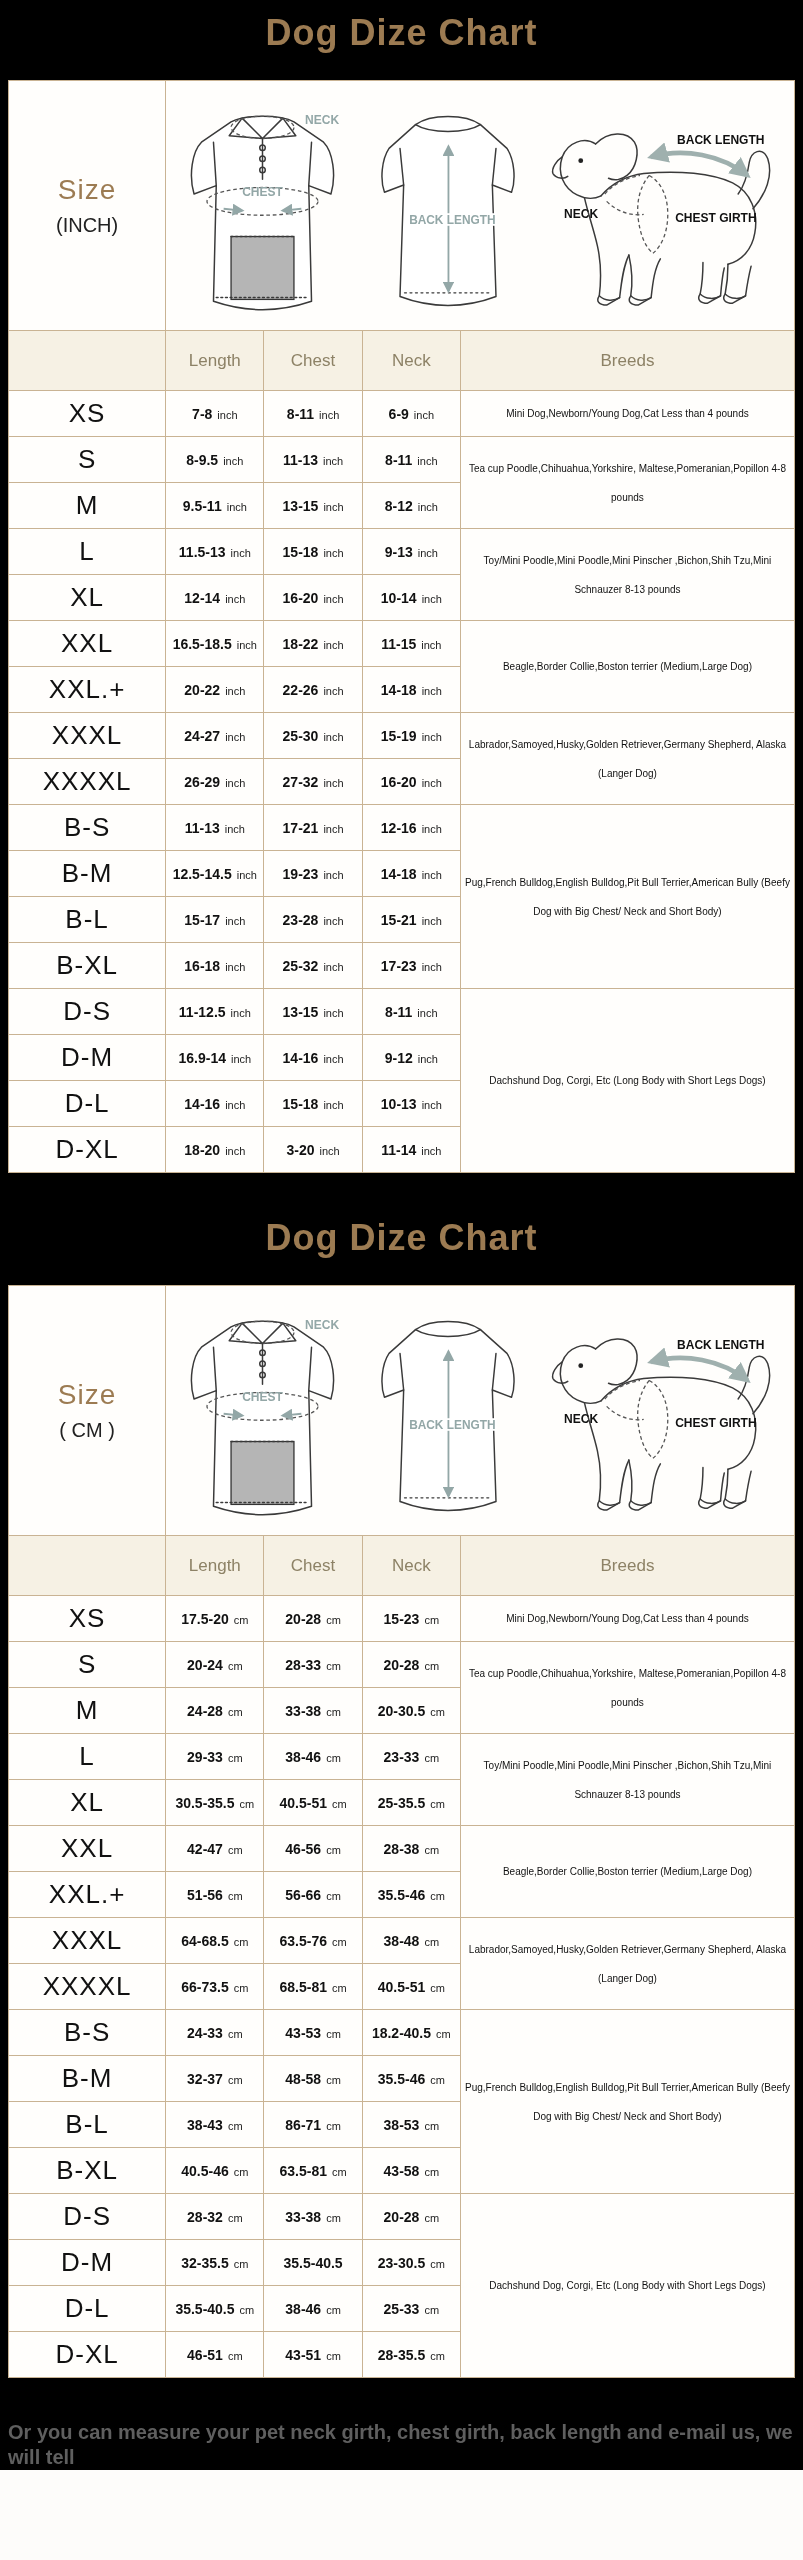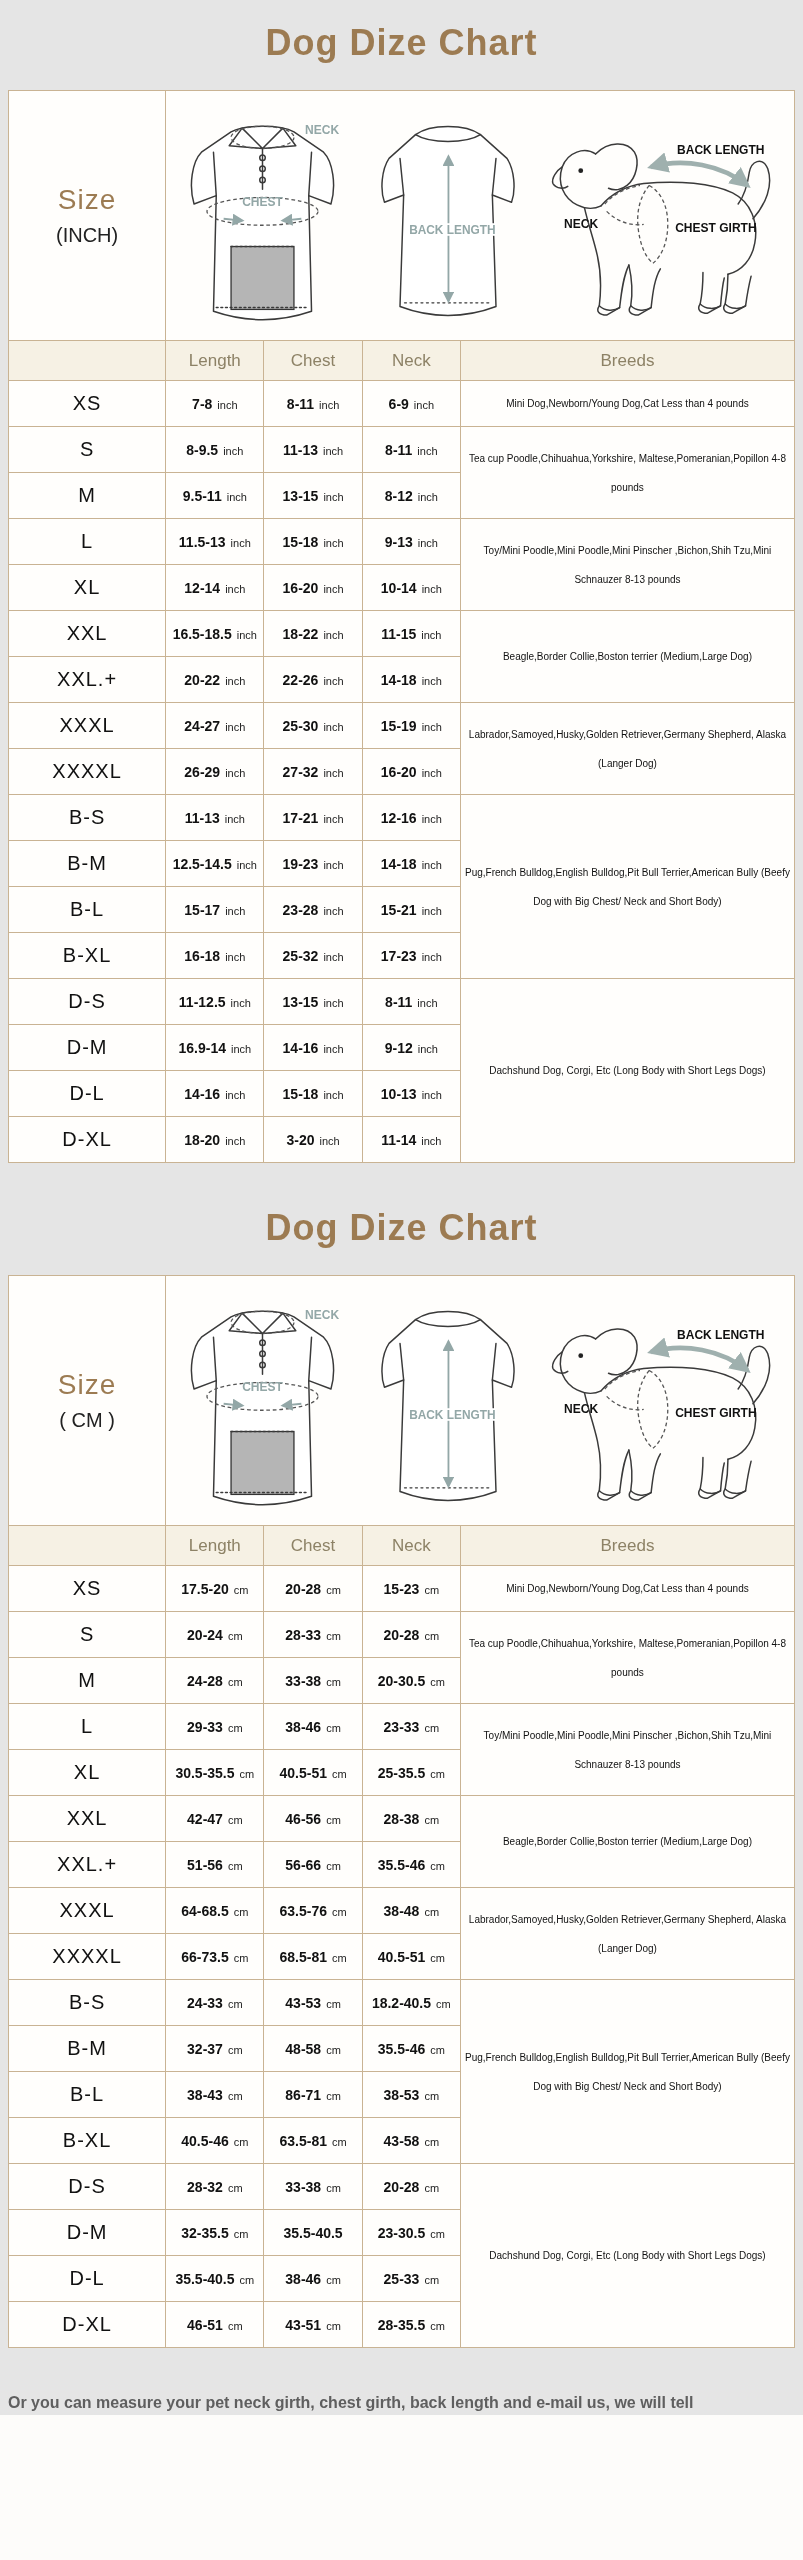--- a/index.html
+++ b/index.html
@@ -1,21 +1,21 @@
 <!DOCTYPE html>
 <html><head>
 <meta charset="utf-8">
 <style>
   html,body{margin:0;padding:0;background:#fdfcfa;}
   .page{
     width:803px;
     font-family:"Liberation Sans","DejaVu Sans",sans-serif;
     color:#1c1c1c;
-    background:#e5e5e5;
-    padding-top:12px;
+    background:#000000;
+    padding-top:2px;
     box-sizing:border-box;
   }
   .chart-title{
     text-align:center;
     font-size:36px;
     font-weight:bold;
     color:#9c7b52;
     margin:10px 0 26px 0;
     letter-spacing:1px;
   }
@@ -50,30 +50,30 @@
     font-weight:400;
   }
   td.diagram-cell{padding:6px 2px;}
   .diagram-flex{
     display:flex;
     align-items:center;
     justify-content:space-between;
     gap:2px;
   }
   .diagram-flex svg{flex:0 0 auto;}
-  tr.head-row{height:40px;background:#f6f1e4;}
+  tr.head-row{height:60px;background:#f6f1e4;}
   tr.head-row th{
     background:#f6f1e4;
     color:#8d8266;
     font-weight:400;
     font-size:17px;
   }
   tr.data-row{height:46px;}
   th.size-label{
-    font-size:20px;
+    font-size:26px;
     font-weight:400;
     color:#111;
     background:#fffefc;
     letter-spacing:1px;
   }
   td.meas{white-space:nowrap;}
   td.meas .val{
     font-size:14px;
     font-weight:bold;
     color:#111;
@@ -96,21 +96,21 @@
     margin:42px 8px 0 8px;
   }
   .footer-note{
     color:#7d7d7d;
     font-size:15.5px;
     line-height:25px;
     margin:0 0 28px 0;
   }
   .footer-bold{
     color:#5f5f5f;
-    font-size:16px;
+    font-size:20px;
     font-weight:bold;
     line-height:25px;
     margin:0 0 30px 0;
   }
   
   .lbl-teal{fill:#93a7a7;font-size:13px;font-weight:bold;font-family:"Liberation Sans",sans-serif;}
   .lbl-dark{fill:#111;font-size:13px;font-weight:bold;font-family:"Liberation Sans",sans-serif;}
   .sketch{stroke:#3a3a3a;fill:none;stroke-width:1.6;stroke-linecap:round;stroke-linejoin:round;}
   .sketch-fill{stroke:#3a3a3a;fill:#ffffff;stroke-width:1.6;stroke-linejoin:round;}
   .dash{stroke:#555;fill:none;stroke-width:1.4;stroke-dasharray:4 3;}

